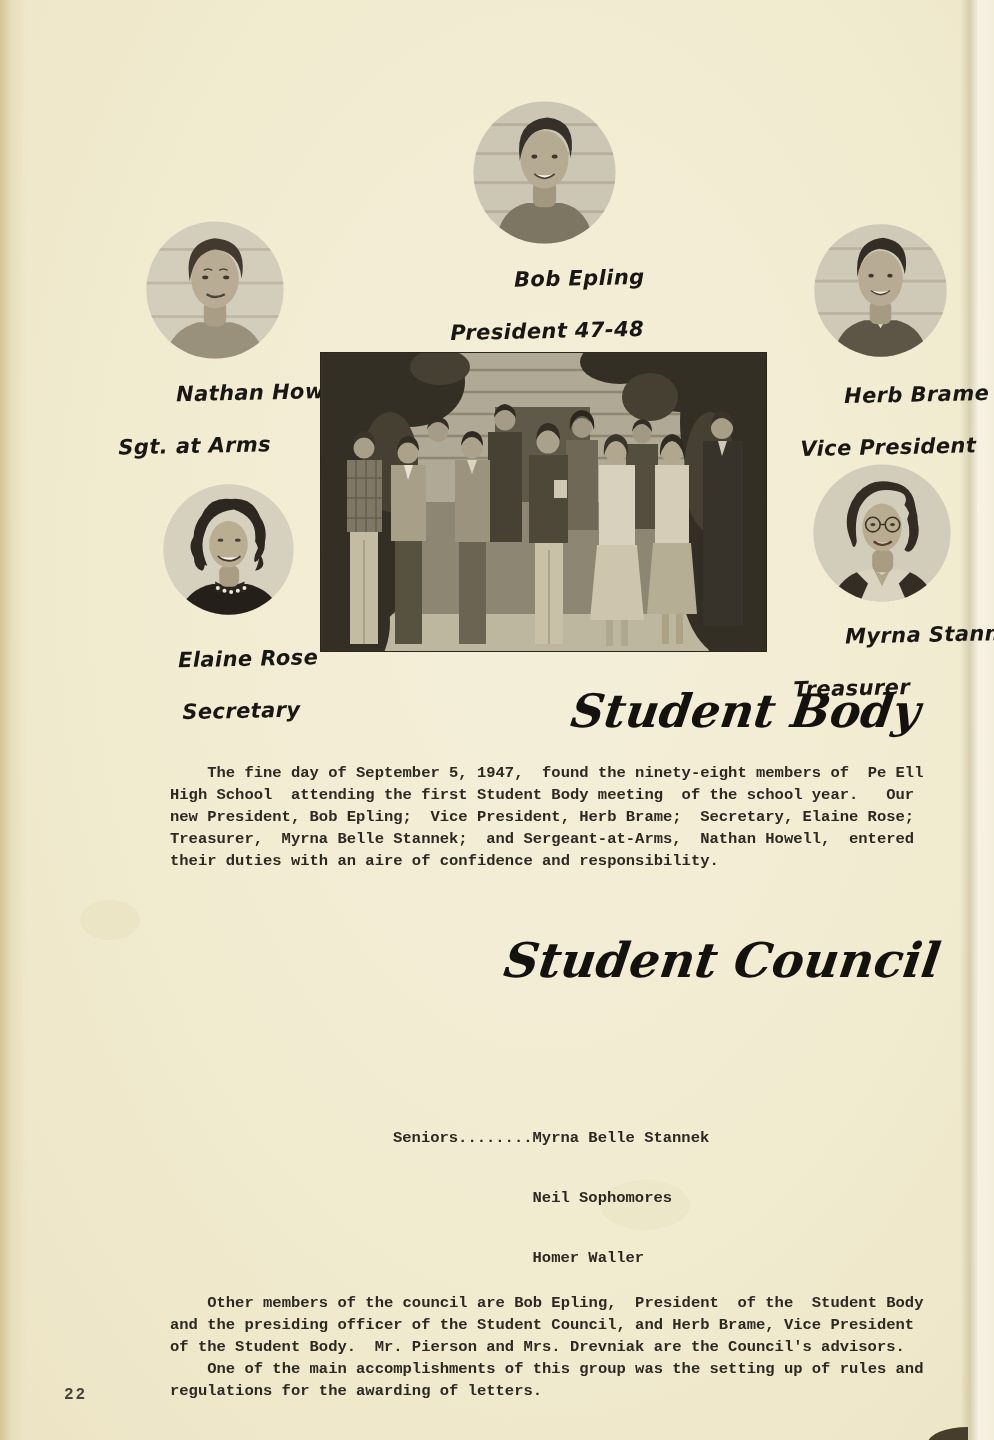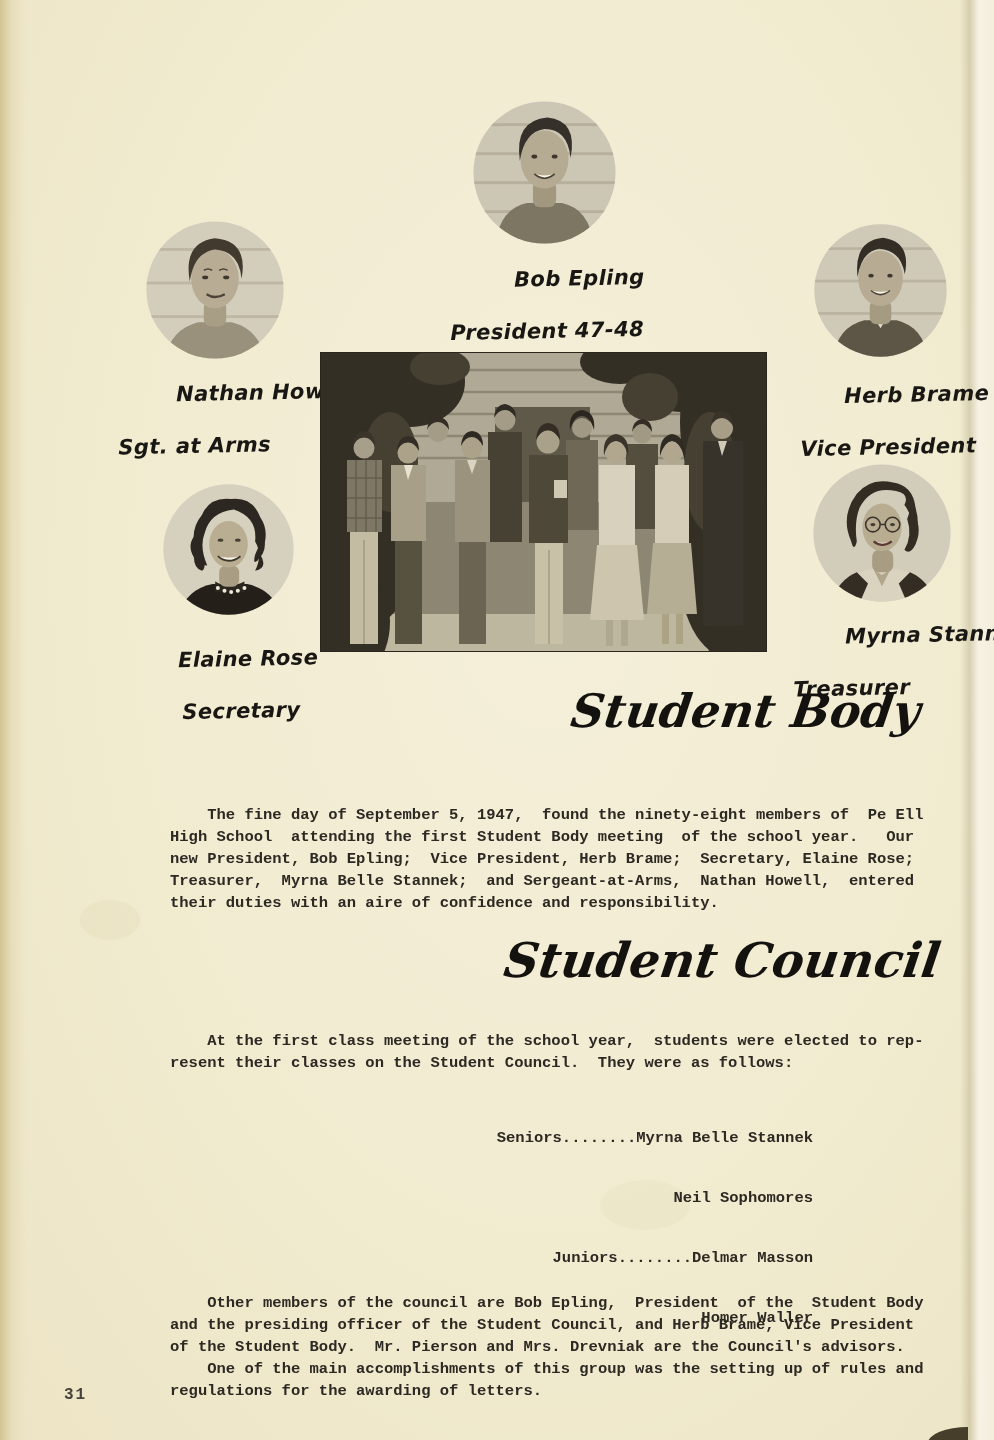--- a/index.html
+++ b/index.html
@@ -43,21 +43,21 @@
     color:#14120e;transform:skewX(-8deg);
   }
   .typewriter{
     position:absolute;
     font-family:"Liberation Mono", monospace;
     font-weight:700;color:#2c2822;
     font-size:15.5px;line-height:22px;
     white-space:pre-wrap;
   }
   .roster{line-height:20px;}
-  .roster span{display:block;white-space:pre;text-align:right;}
+  .roster span{display:block;white-space:pre;}
   .page-number{
     position:absolute;left:64px;top:1386px;
     font-family:"Liberation Mono", monospace;font-weight:700;
     font-size:16px;color:#47433a;letter-spacing:2px;
   }
   .group-photo{position:absolute;left:320px;top:352px;width:447px;height:300px;}
   .group-photo svg{display:block;width:100%;height:100%;}
 </style>
 </head>
 <body>
@@ -333,39 +333,36 @@
         <path d="M391,74 Q392,60 402,59 Q413,60 413,74 Q408,66 402,66 Q395,66 391,74 Z" fill="#39332a"></path>
         <rect x="383" y="89" width="40" height="185" fill="#37322a"></rect>
         <path d="M398,89 L402,104 L407,89 Z" fill="#cfc9b6"></path>
       </g>
 
       <rect width="447" height="300" fill="none" stroke="#2a261e" stroke-width="2"></rect>
     </svg>
   </div>
 
   <div class="script-head" style="left:520px;top:684px;width:400px;font-size:46px;">Student Body</div>
-  <div class="typewriter" style="left:170px;top:804px;width:790px;">    The fine day of September 5, 1947,  found the ninety-eight members of  Pe Ell
+  <div class="typewriter" style="left:170px;top:762px;width:790px;">    The fine day of September 5, 1947,  found the ninety-eight members of  Pe Ell
 High School  attending the first Student Body meeting  of the school year.   Our
 new President, Bob Epling;  Vice President, Herb Brame;  Secretary, Elaine Rose;
 Treasurer,  Myrna Belle Stannek;  and Sergeant-at-Arms,  Nathan Howell,  entered
 their duties with an aire of confidence and responsibility.</div>
 
   <div class="script-head" style="left:490px;top:932px;width:450px;font-size:48px;">Student Council</div>
-  <div class="typewriter" style="left:170px;top:1030px;width:790px;">    At the first class meeting of the school year,  students were elected to rep-
-resent their classes on the Student Council.  They were as follows:</div>
 
   <div class="typewriter roster" style="left:393px;top:1088px;width:420px;">
     <span>Seniors........Myrna Belle Stannek</span>
     <span>               Neil Sophomores</span>
-    <span>Juniors........Delmar Masson</span>
     <span>               Homer Waller</span>
     
     
   </div>
 
   <div class="typewriter" style="left:170px;top:1252px;width:790px;margin-top:40px;">    Other members of the council are Bob Epling,  President  of the  Student Body
 and the presiding officer of the Student Council, and Herb Brame, Vice President
 of the Student Body.  Mr. Pierson and Mrs. Drevniak are the Council's advisors.
     One of the main accomplishments of this group was the setting up of rules and
 regulations for the awarding of letters.</div>
 
-  <div class="page-number">31</div>
+  <div class="page-number">22</div>
 </div>
 
 </body></html>

